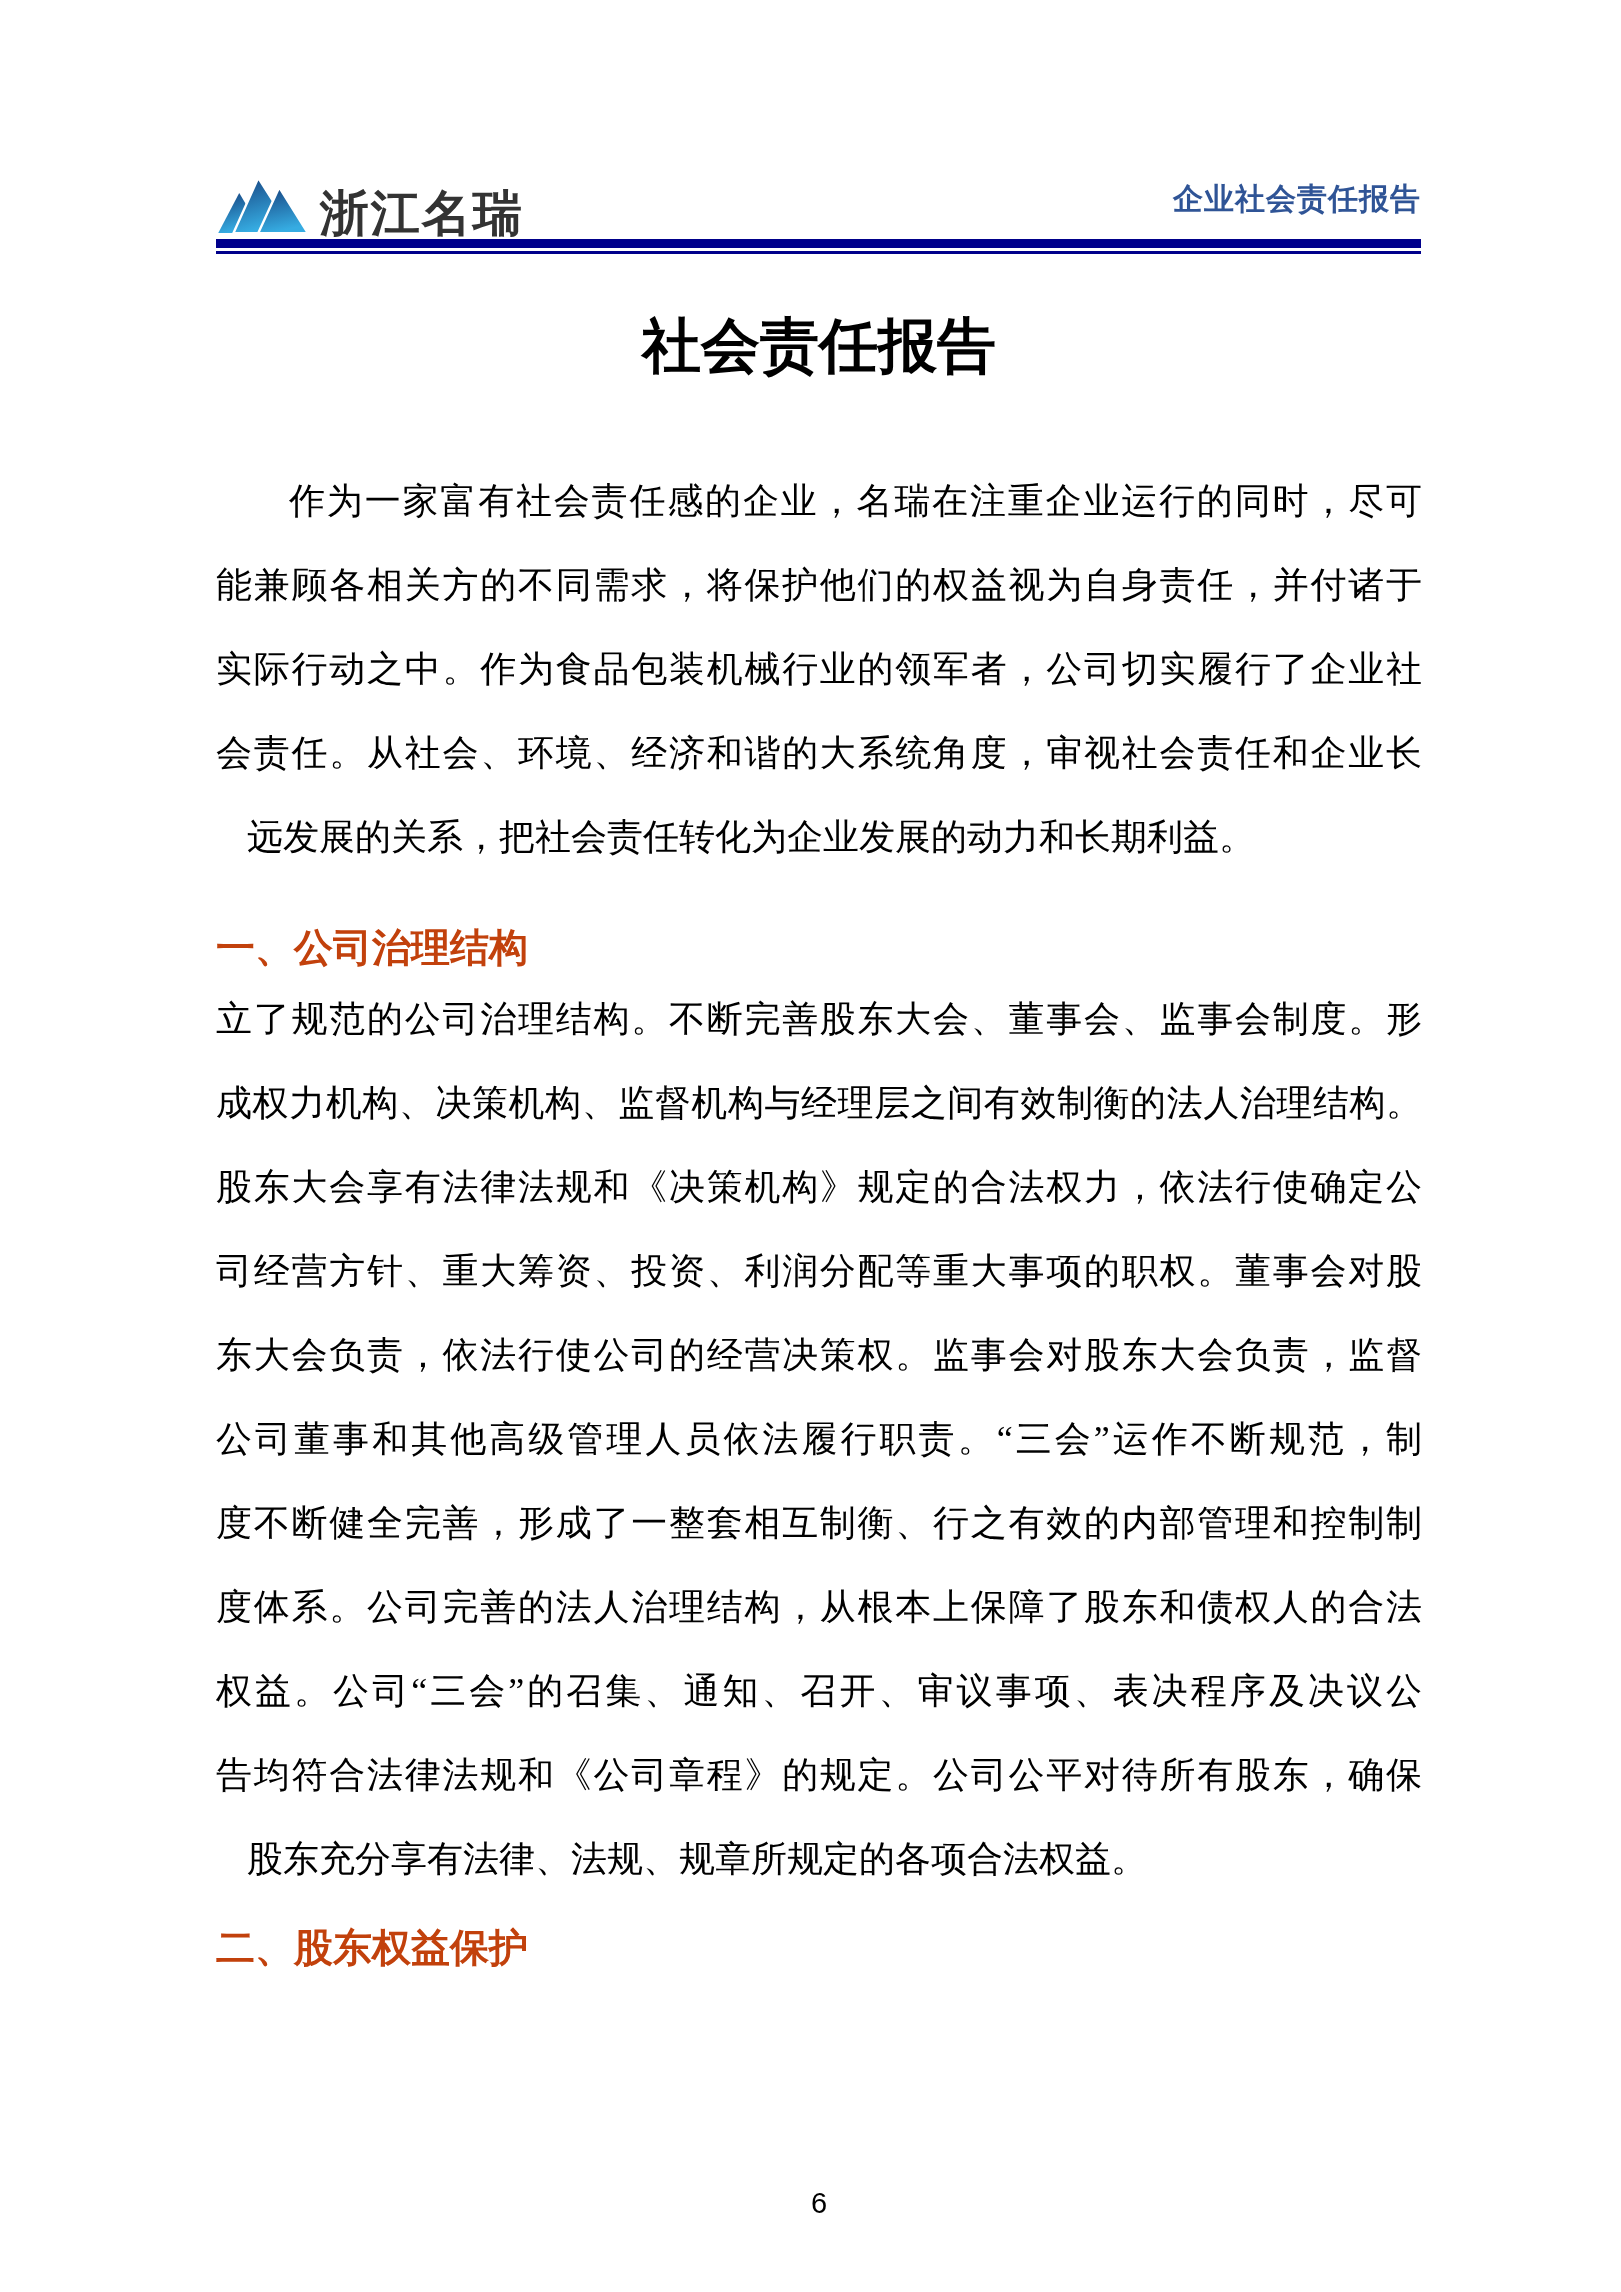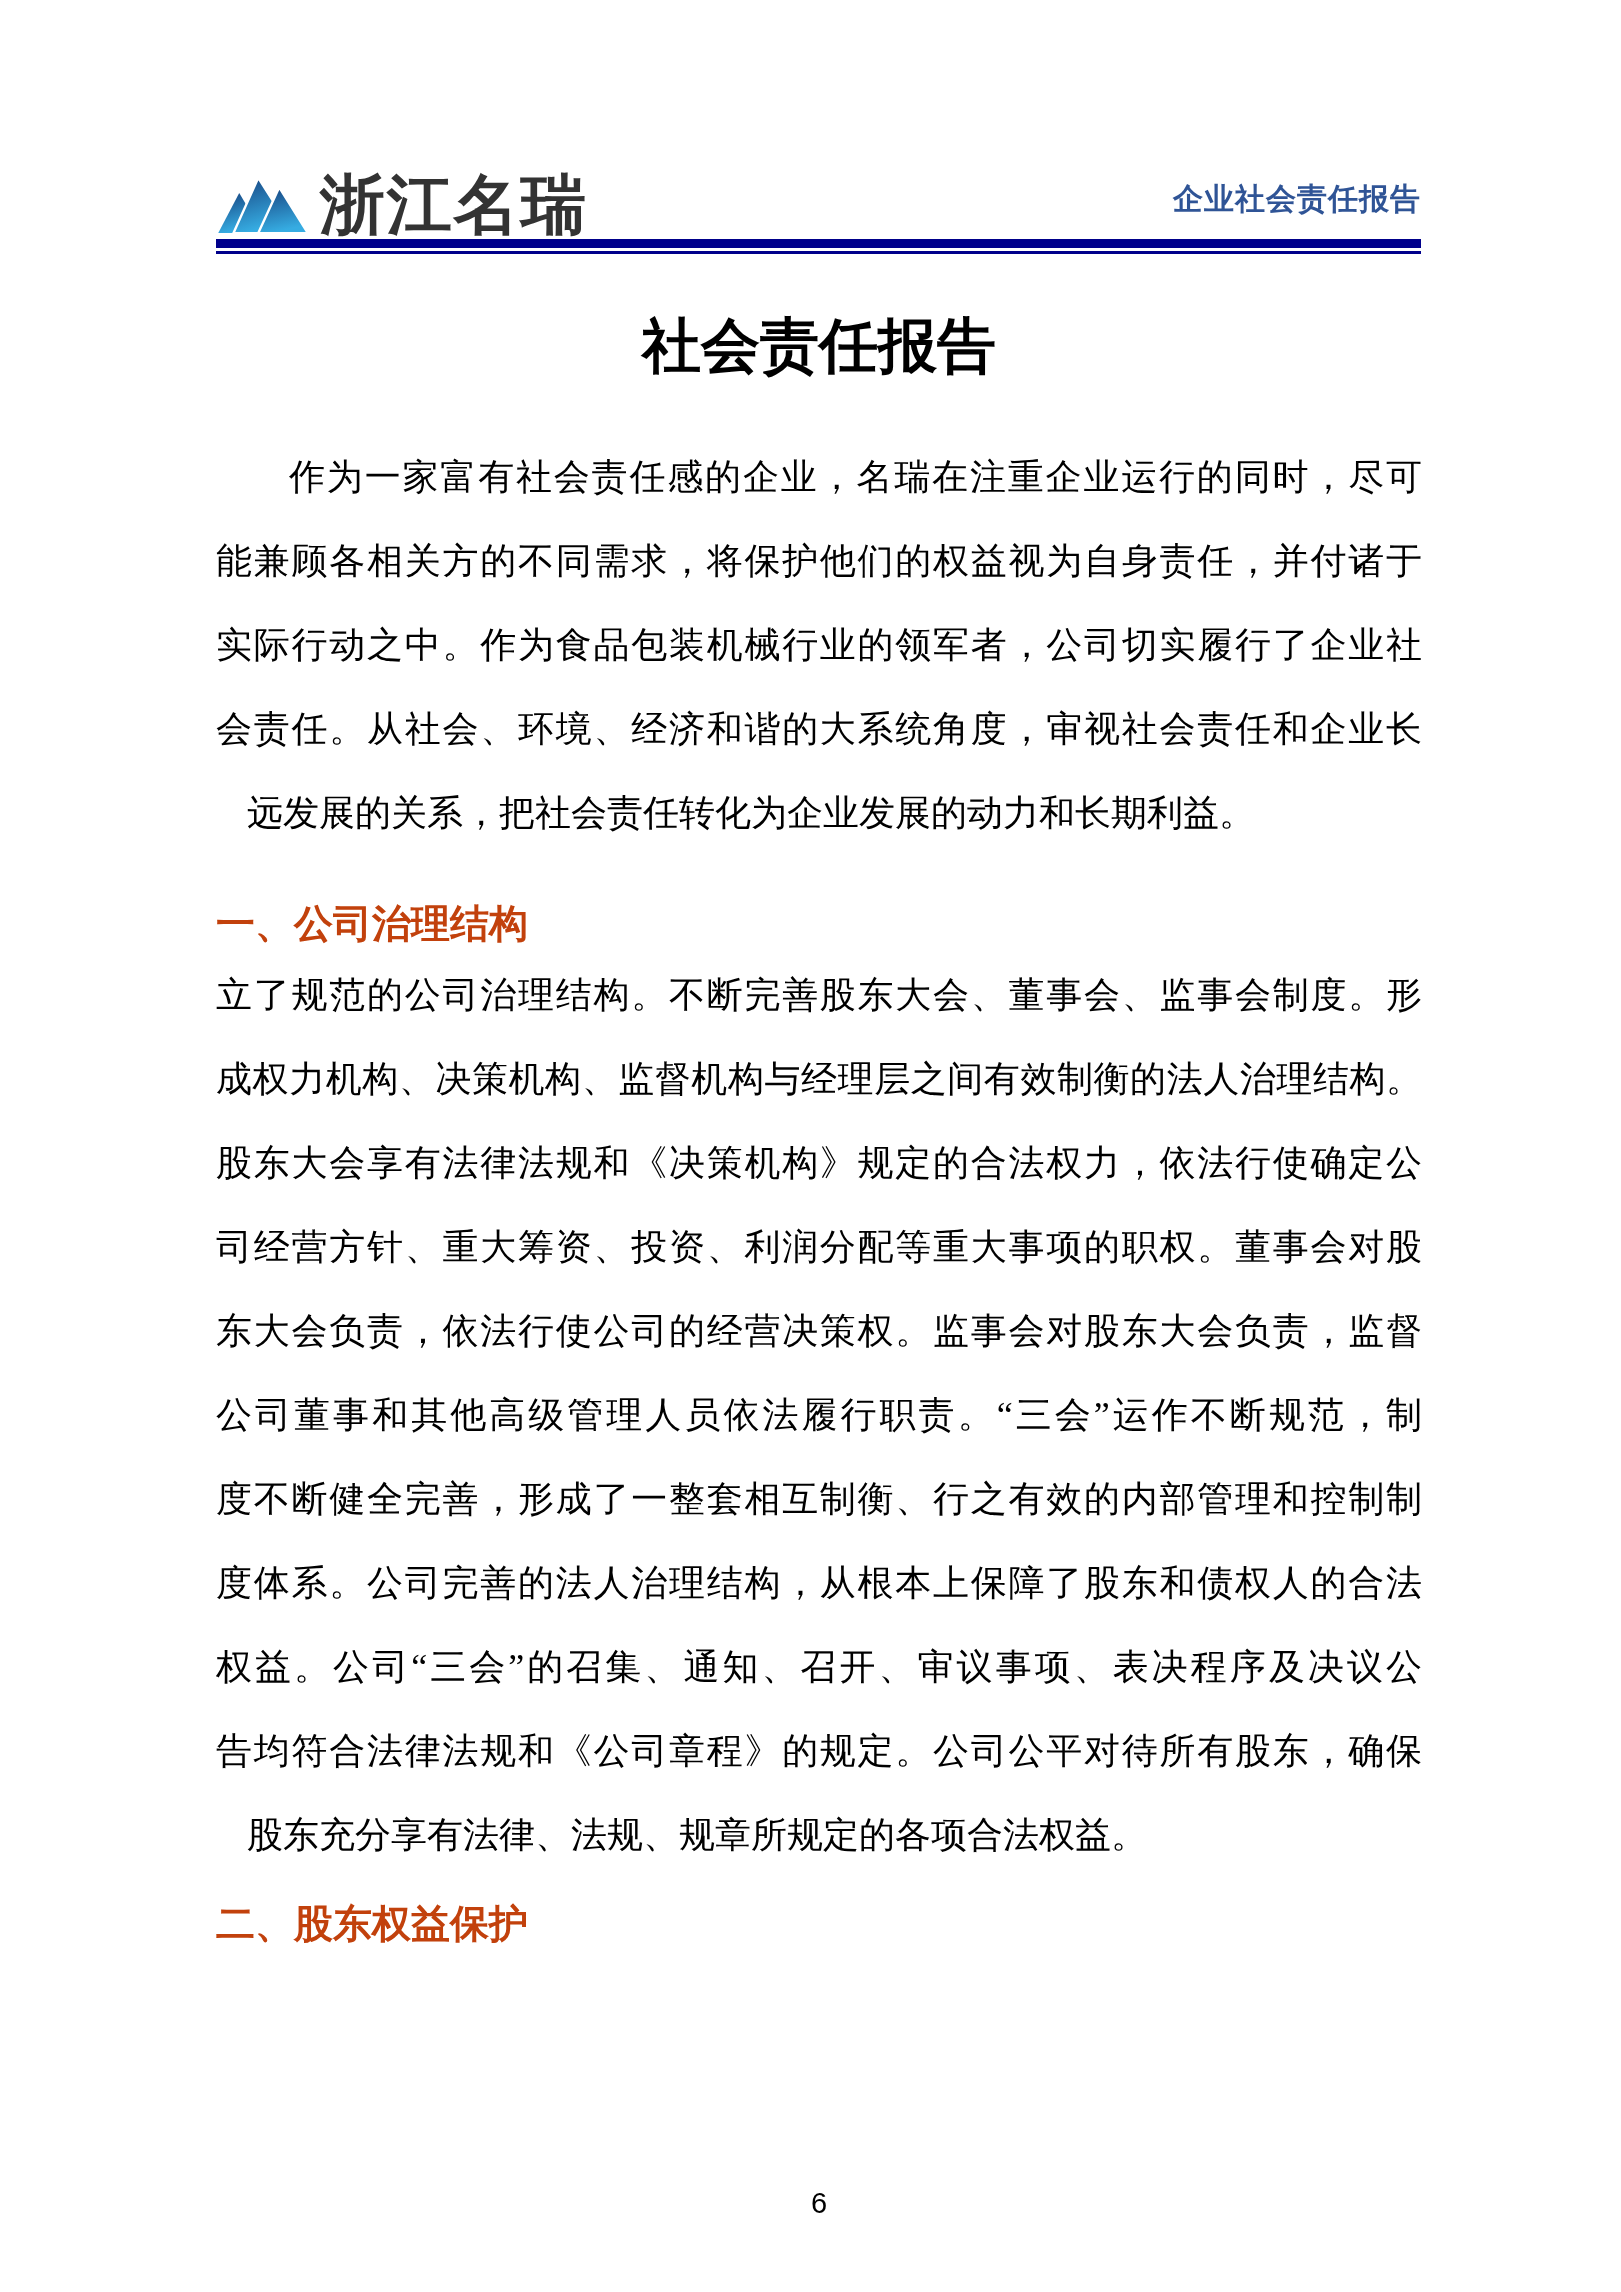--- a/index.html
+++ b/index.html
@@ -9,39 +9,39 @@
   }
   
   .header{
     position:absolute;left:216px;right:200px;top:145px;height:94px;
     display:flex;justify-content:space-between;align-items:flex-end;
   }
   .logo{display:flex;align-items:flex-end;}
   .logo svg{display:block;margin-bottom:3.9px;}
   .logo-text{
     font-family:"Liberation Sans",sans-serif;font-weight:800;
-    font-size:65px;line-height:1.05;color:var(--logo-text,#333);
+    font-size:49px;line-height:1.05;color:var(--logo-text,#333);
     letter-spacing:2px;margin-left:7.8px;
   }
   .doc-type{
     font-family:Liberation Sans, sans-serif;font-weight:700;
     font-size:30px;line-height:1;color:var(--doc-blue,#2F5496);
     margin-bottom:25px;letter-spacing:1px;
   }
   .rule{position:absolute;left:216px;right:200px;top:239px;}
   .rule .bar1{height:8.8px;background:var(--navy,#00008B);}
   .rule .bar2{height:2.9px;background:var(--navy,#00008B);margin-top:2.9px;}
   
   .title{
     position:absolute;left:216px;width:1206px;top:312px;margin:0;
     text-align:center;font-family:"Liberation Sans",sans-serif;
     font-weight:600;font-size:59px;line-height:69px;color:#000;
   }
   
-  .body{position:absolute;left:216px;width:1206px;top:435px;}
+  .body{position:absolute;left:216px;width:1206px;top:459px;}
   .ln{
     font-size:36px;line-height:84px;height:84px;
     text-align:justify;text-align-last:justify;
   }
   .ln.first{text-indent:73px;}
   .ln.last{text-align-last:left;margin-left:31px;}
   .sec-heading{
     font-family:"Liberation Sans",sans-serif;font-weight:700;
     font-size:39px;line-height:59px;margin:0;color:#c2410c;
   }

